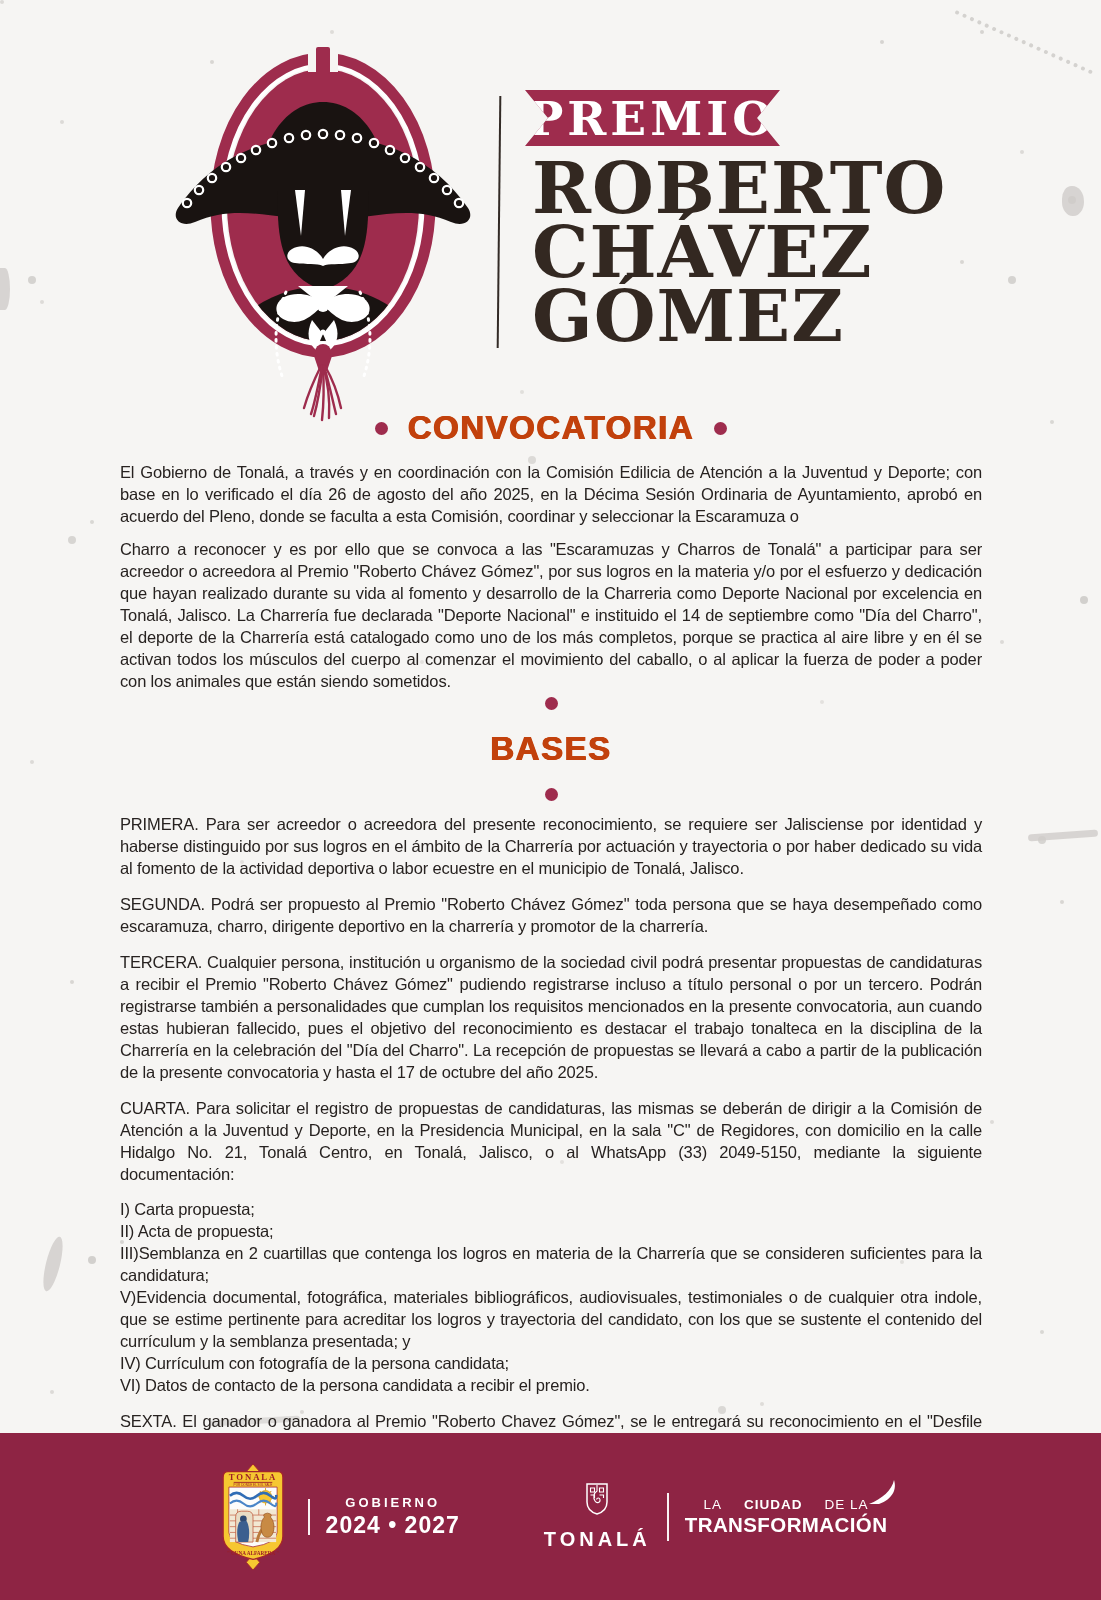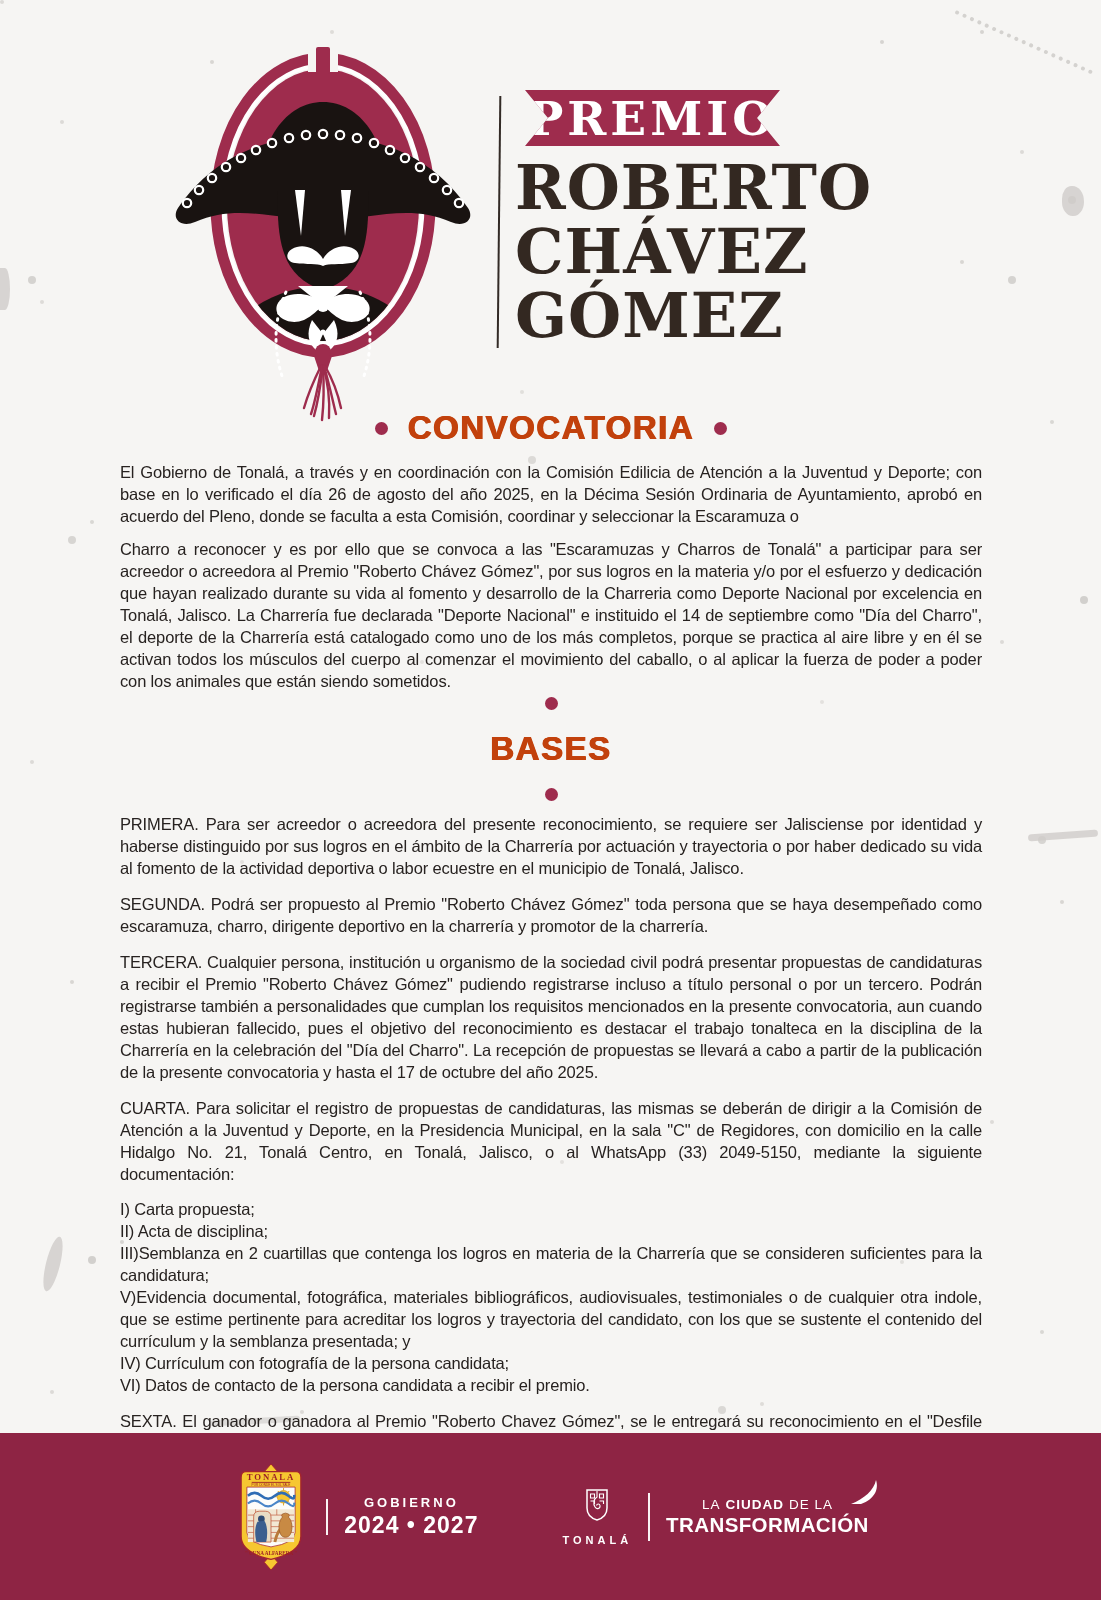--- a/index.html
+++ b/index.html
@@ -24,21 +24,21 @@
   .sm4{left:46px;top:1236px;width:14px;height:56px;border-radius:50%;transform:rotate(14deg);}
   .sm5{left:948px;top:40px;width:150px;height:4px;border-top:4px dotted #cccac7;background:none;transform:rotate(24deg);}
   .sm6{left:210px;top:1418px;width:90px;height:6px;border-radius:3px;transform:rotate(-3deg);opacity:.6;}
   
   .hero-logo{position:absolute;left:156px;top:40px;width:334px;height:392px;}
   .hero-divider{position:absolute;left:498px;top:96px;width:2px;height:252px;background:#332b26;transform:rotate(.6deg);}
   .hero-text{position:absolute;left:515px;top:90px;width:480px;}
   .ribbon{width:255px;height:56px;margin-left:10px;background:#9e2c4d;display:flex;align-items:center;justify-content:center;
     clip-path:polygon(0 0,100% 0,91% 50%,100% 100%,0 100%,9% 50%);}
   .ribbon span{font-family:"DejaVu Serif",serif;font-weight:bold;font-size:47px;letter-spacing:4px;color:#fff;}
-  .name{margin:10px 0 0;font-family:"DejaVu Serif",serif;font-weight:bold;font-size:61px;line-height:64px;
+  .name{margin:10px 17px 0;font-family:"DejaVu Serif",serif;font-weight:bold;font-size:71px;line-height:64px;
     letter-spacing:1px;color:#332821;}
   
   .content{position:absolute;left:120px;width:862px;top:404px;}
   .section-heading{display:flex;align-items:center;justify-content:center;gap:15px;margin:0 0 9px;}
   .section-heading h2{margin:5px;font-size:33px;font-weight:bold;letter-spacing:1.5px;color:#c2410c;
     text-shadow:.6px 0 currentColor,-.6px 0 currentColor;}
   .dot{width:13px;height:13px;border-radius:50%;background:#9e2c4d;}
   .body-p{margin:0 0 11px;font-size:16.5px;line-height:22px;text-align:justify;letter-spacing:-.15px;color:#272220;}
   .p-last{margin-bottom:5px;}
   .clause{margin-bottom:14px;}
@@ -48,23 +48,23 @@
   
   .footer{position:absolute;left:0;top:1433px;width:1101px;height:167px;background:#8e2444;}
   .footer-inner{height:100%;display:flex;align-items:center;justify-content:center;gap:16px;padding-bottom:4px;}
   .vdiv{width:2px;height:36px;background:#fff;opacity:.95;}
   .vdiv.tall{height:48px;}
   .fspacer{width:52px;}
   .gob{color:#fff;text-align:center;}
   .gob-label{font-weight:bold;font-size:13px;letter-spacing:3px;}
   .gob-years{font-weight:bold;font-size:23px;letter-spacing:1px;margin-top:2px;}
   .tonala-block{display:flex;flex-direction:column;align-items:center;color:#fff;}
-  .tonala-word{font-weight:bold;font-size:11px;letter-spacing:4px;margin-top:12px;}
+  .tonala-word{font-weight:bold;font-size:20px;letter-spacing:4px;margin-top:12px;}
   .tagline{position:relative;color:#fff;text-align:center;}
-  .tg1{display:flex;justify-content:center;align-items:baseline;gap:5px;font-size:13.5px;letter-spacing:1px;text-align:right;}
+  .tg1{display:flex;justify-content:center;align-items:baseline;gap:22px;font-size:13.5px;letter-spacing:1px;text-align:right;}
   .tg1 .b{font-weight:bold;}
   .tg2{font-weight:bold;font-size:20.5px;letter-spacing:.4px;margin-top:1px;}
   .swoosh{position:absolute;top:-19px;right:-12px;}
 </style>
 </head>
 <body>
 
 <div class="page">
 
   <div class="speck sp-a"></div>
@@ -181,21 +181,21 @@
       <span class="dot"></span>
     </div>
 
     <p class="body-p clause">PRIMERA. Para ser acreedor o acreedora del presente reconocimiento, se requiere ser Jalisciense por identidad y haberse distinguido por sus logros en el ámbito de la Charrería por actuación y trayectoria o por haber dedicado su vida al fomento de la actividad deportiva o labor ecuestre en el municipio de Tonalá, Jalisco.</p>
     <p class="body-p clause">SEGUNDA. Podrá ser propuesto al Premio "Roberto Chávez Gómez" toda persona que se haya desempeñado como escaramuza, charro, dirigente deportivo en la charrería y promotor de la charrería.</p>
     <p class="body-p clause">TERCERA. Cualquier persona, institución u organismo de la sociedad civil podrá presentar propuestas de candidaturas a recibir el Premio "Roberto Chávez Gómez" pudiendo registrarse incluso a título personal o por un tercero. Podrán registrarse también a personalidades que cumplan los requisitos mencionados en la presente convocatoria, aun cuando estas hubieran fallecido, pues el objetivo del reconocimiento es destacar el trabajo tonalteca en la disciplina de la Charrería en la celebración del "Día del Charro". La recepción de propuestas se llevará a cabo a partir de la publicación de la presente convocatoria y hasta el 17 de octubre del año 2025.</p>
     <p class="body-p">CUARTA. Para solicitar el registro de propuestas de candidaturas, las mismas se deberán de dirigir a la Comisión de Atención a la Juventud y Deporte, en la Presidencia Municipal, en la sala "C" de Regidores, con domicilio en la calle Hidalgo No. 21, Tonalá Centro, en Tonalá, Jalisco, o al WhatsApp (33) 2049-5150, mediante la siguiente documentación:</p>
 
     <div class="req-list">
       <p class="body-p">I) Carta propuesta;</p>
-      <p class="body-p">II) Acta de disciplina;</p>
+      <p class="body-p">II) Acta de propuesta;</p>
       <p class="body-p">III)Semblanza en 2 cuartillas que contenga los logros en materia de la Charrería que se consideren suficientes para la candidatura;</p>
       <p class="body-p">V)Evidencia documental, fotográfica, materiales bibliográficos, audiovisuales, testimoniales o de cualquier otra indole, que se estime pertinente para acreditar los logros y trayectoria del candidato, con los que se sustente el contenido del currículum y la semblanza presentada; y</p>
       <p class="body-p">IV) Currículum con fotografía de la persona candidata;</p>
       <p class="body-p">VI) Datos de contacto de la persona candidata a recibir el premio.</p>
     </div>
 
     <p class="body-p clause">SEXTA. El ganador o ganadora al Premio "Roberto Chavez Gómez", se le entregará su reconocimiento en el "Desfile Cívico Militar" del mes de noviembre que conmemora a la Revolución Mexicana.</p>
     <p class="body-p clause">QUINTA. El Jurado será electo por la Comisión de Atención a la Juventud y Deporte.</p>
     <p class="body-p clause">SÉPTIMA. En caso de presentar alguna duda o aclaración, acudir a la oficina de la Comisión de Atención a la Juventud y Deporte en la Sala de Regidores "C" de la Presidencia Municipal de Tonalá, Jalisco; con domicilio en la calle Hidalgo No. 21.</p>
   </div>

